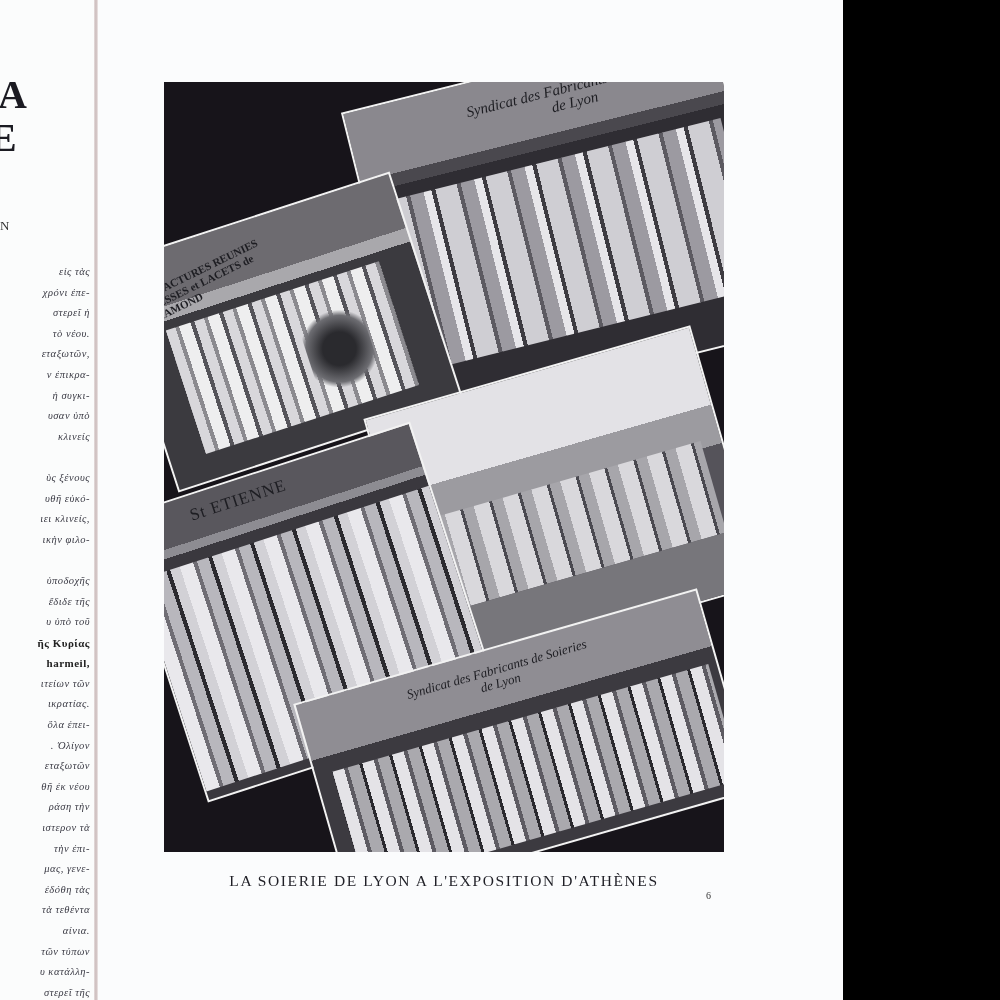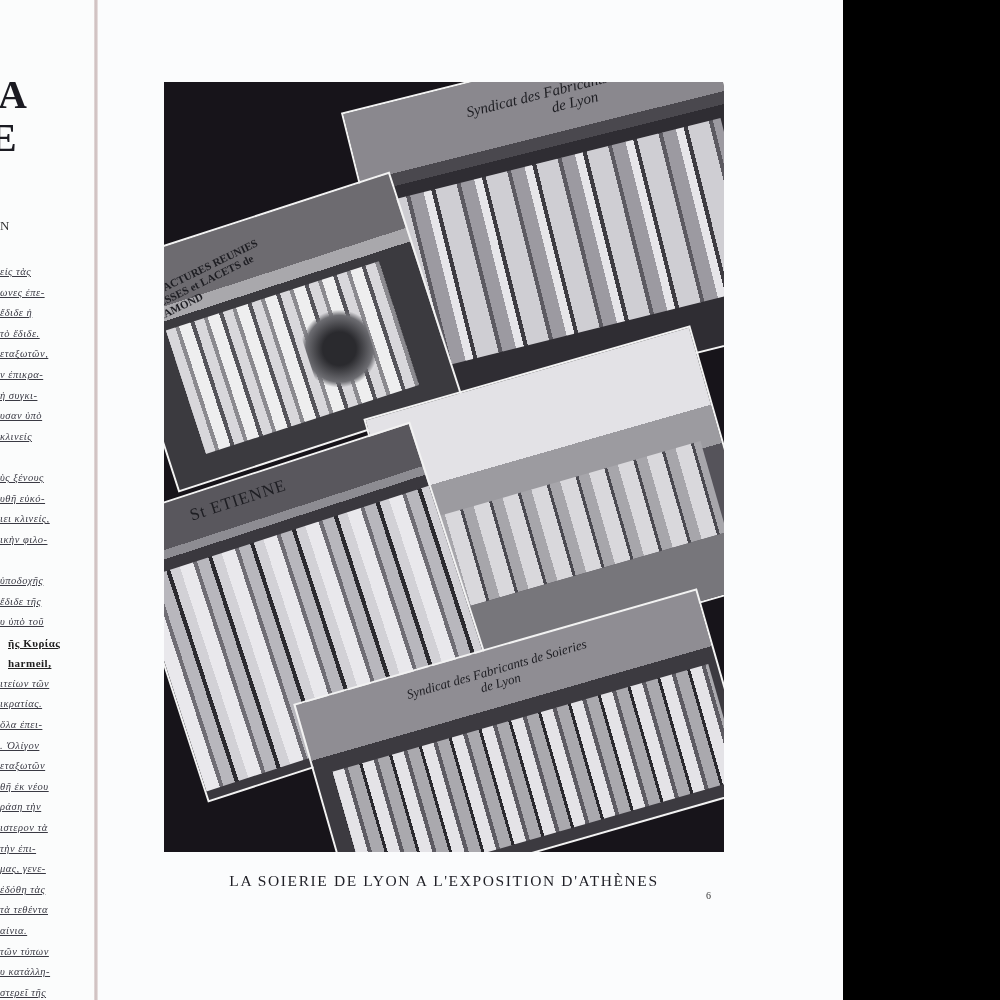--- a/index.html
+++ b/index.html
@@ -7,21 +7,21 @@
   .left-page{position:absolute;left:0;top:0;width:96px;height:1000px;background:#fbfcfc;overflow:hidden;}
   .gutter{position:absolute;left:94px;top:0;width:4px;height:1000px;background:linear-gradient(90deg,#e6dede,#c9b9b9,#efe9e9);}
   .right-page{position:absolute;left:98px;top:0;width:745px;height:1000px;background:#fbfcfd;}
   .black-edge{position:absolute;left:843px;top:0;width:157px;height:1000px;background:#000;}
 
   .big-letter{position:absolute;font-weight:bold;font-size:40px;color:#1b1b22;line-height:1;}
   .big-a{left:-2px;top:75px;}
   .big-e{left:-10px;top:118px;}
   .small-n{position:absolute;left:0px;top:218px;font-size:13px;color:#333;}
   .greek-col{position:absolute;left:0;top:262px;width:90px;}
-  .greek-line{display:block;font-style:italic;font-size:10.5px;color:#3a3a44;height:20.6px;line-height:20.6px;white-space:nowrap;letter-spacing:0.5px;text-decoration:underline;}
+  .greek-line{display:block;text-align:right;font-style:italic;font-size:10.5px;color:#3a3a44;height:20.6px;line-height:20.6px;white-space:nowrap;letter-spacing:0.5px;}
   .greek-line.bold{font-weight:bold;font-style:normal;font-size:11px;color:#222;margin-left:8px;}
 
   .collage{position:absolute;left:164px;top:82px;width:560px;height:770px;background:#17141a;overflow:hidden;}
   .photo{position:absolute;border:2px solid #f2f2f2;box-sizing:border-box;overflow:hidden;}
   .photo .sign{position:absolute;color:#1d1d22;white-space:nowrap;}
   .p1{left:-30px;top:130px;width:300px;height:240px;transform:rotate(-18deg);background:
       linear-gradient(180deg,#6d6b70 0 24%,#a9a8ac 24% 30%,#3b3a3f 30% 100%);}
   .p1 .win{position:absolute;left:12%;top:34%;width:76%;height:55%;background:
       repeating-linear-gradient(90deg,#d8d7db 0 10px,#8b8a8f 10px 14px,#eeeeef 14px 26px,#55545a 26px 30px);}
   .p1 .flowers{position:absolute;left:55%;top:45%;width:22%;height:38%;background:radial-gradient(circle,#2a2a2e 30%,#6d6d72 60%,transparent 70%);}
@@ -57,23 +57,23 @@
 </style>
 </head>
 <body>
 
 <div class="left-page">
   <div class="big-letter big-a">A</div>
   <div class="big-letter big-e">E</div>
   <div class="small-n">N</div>
   <div class="greek-col" id="greek-col">
       <span class="greek-line">εἰς τὰς</span>
-      <span class="greek-line">ωνες ἐπε-</span>
-      <span class="greek-line">ἔδιδε ἡ</span>
-      <span class="greek-line">τὸ ἔδιδε.</span>
+      <span class="greek-line">χρόνι ἐπε-</span>
+      <span class="greek-line">στερεῖ ἡ</span>
+      <span class="greek-line">τὸ νέου.</span>
       <span class="greek-line">εταξωτῶν,</span>
       <span class="greek-line">ν ἐπικρα-</span>
       <span class="greek-line">ἡ συγκι-</span>
       <span class="greek-line">υσαν ὑπὸ</span>
       <span class="greek-line">κλινείς</span>
       <span class="greek-line"></span>
       <span class="greek-line">ὺς ξένους</span>
       <span class="greek-line">υθῆ εὐκό-</span>
       <span class="greek-line">ιει κλινείς,</span>
       <span class="greek-line">ικὴν φιλο-</span>

